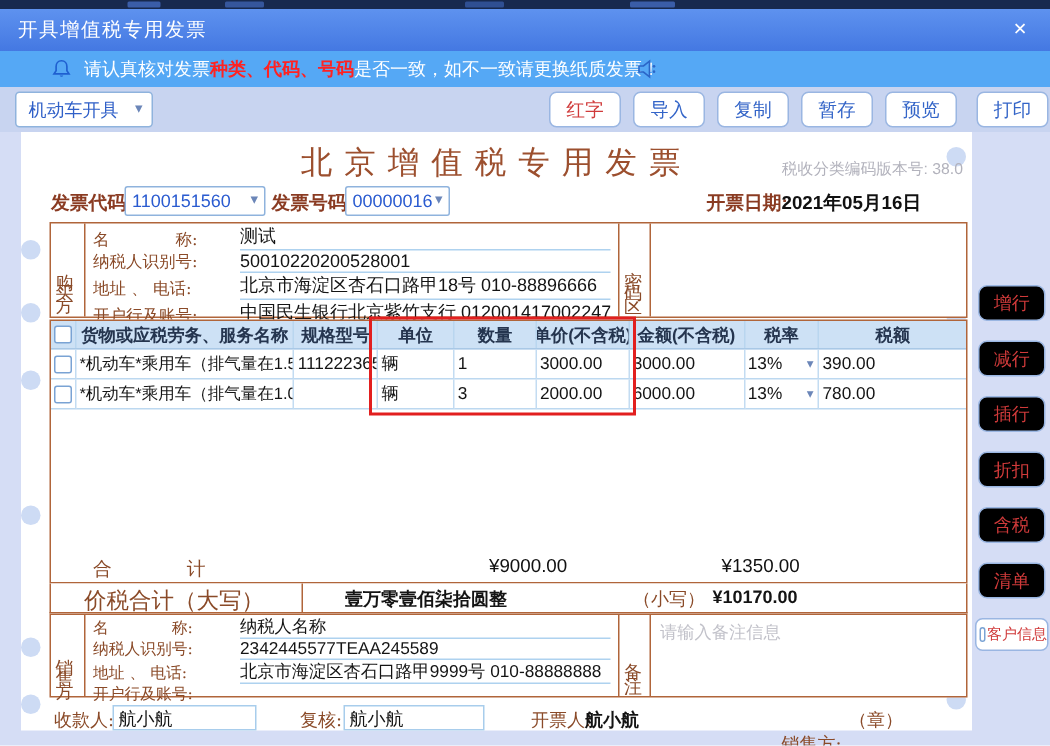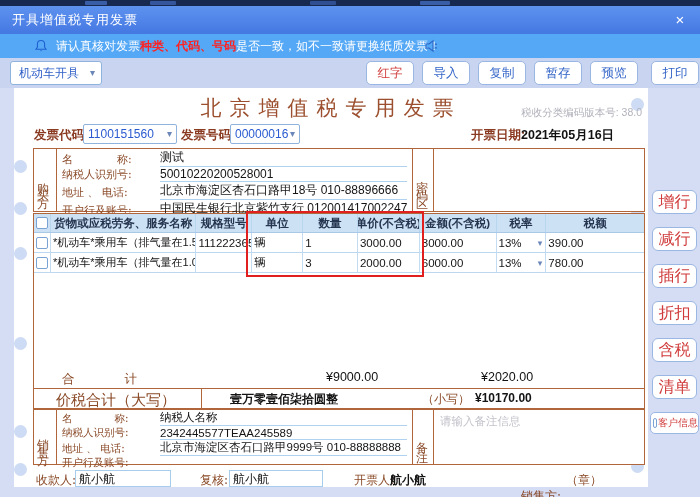--- a/index.html
+++ b/index.html
@@ -69,21 +69,21 @@
   .taxrow{left:33px;top:389px;width:612px;height:20px;border:1px solid #b0653a;border-top:none;box-sizing:border-box;background:#fff;}
   .taxrow .divider{position:absolute;left:167px;top:0;height:100%;border-left:1px solid #b0653a;}
   .taxlab{position:absolute;left:22px;top:2px;color:#8a4a28;font-family:"DejaVu Serif","Liberation Serif",serif;font-size:15px;}
   .upper{position:absolute;left:196px;top:2px;font-size:12px;font-weight:bold;color:#141414;}
   .lowlab{position:absolute;left:388px;top:2px;color:#8a4a28;font-family:"DejaVu Serif","Liberation Serif",serif;font-size:12px;}
   .lowval{position:absolute;left:441px;top:2px;font-size:12px;font-weight:bold;color:#141414;}
   
   .ftlab{color:#8a4a28;font-family:"DejaVu Serif","Liberation Serif",serif;font-size:12px;}
   .ftinput{height:17px;border:1px solid #a8cdec;background:#fff;font-size:12px;color:#141414;line-height:16px;padding-left:3px;box-sizing:border-box;}
   
-  .sbtn{left:652px;width:45px;height:24px;background:#ffffff;border:1px solid #9ab6e2;border-radius:6px;color:#d03a3a;font-size:16px;text-align:center;line-height:22px;box-sizing:border-box;cursor:pointer;}
+  .sbtn{left:652px;width:45px;height:24px;background:#000000;border:1px solid #9ab6e2;border-radius:6px;color:#d03a3a;font-size:12px;text-align:center;line-height:22px;box-sizing:border-box;cursor:pointer;}
   .cinfo{left:650px;top:412px;width:49px;height:22px;background:#fff;border:1px solid #9ab6e2;border-radius:5px;box-sizing:border-box;display:flex;align-items:center;cursor:pointer;}
   .cinfo .ckbox{width:8px;height:8px;margin:0 1px 0 2px;}
   .cinfo span.txt{color:#d03a3a;font-size:10px;white-space:nowrap;}
 </style>
 </head>
 <body>
 
 <div class="stage">
 
   <div class="abs topstrip">
@@ -220,21 +220,21 @@
       <div class="cell c5">2000.00</div>
       <div class="cell c6">6000.00</div>
       <div class="cell c7">
           <span>13%</span>
           <span class="rarr">▾</span>
         </div>
       <div class="cell c8">780.00</div>
     </div>
     <div class="totlabel">合　　　　计</div>
     <div class="totamt" style="left:292px;">¥9000.00</div>
-    <div class="totamt" style="left:447px;">¥2020.00</div>
+    <div class="totamt" style="left:447px;">¥1350.00</div>
   </div>
 
   <div class="abs hlbox"></div>
 
   <div class="abs taxrow">
     <div class="divider"></div>
     <div class="taxlab">价税合计（大写）</div>
     <div class="upper">壹万零壹佰柒拾圆整</div>
     <div class="lowlab">（小写）</div>
     <div class="lowval">¥10170.00</div>

